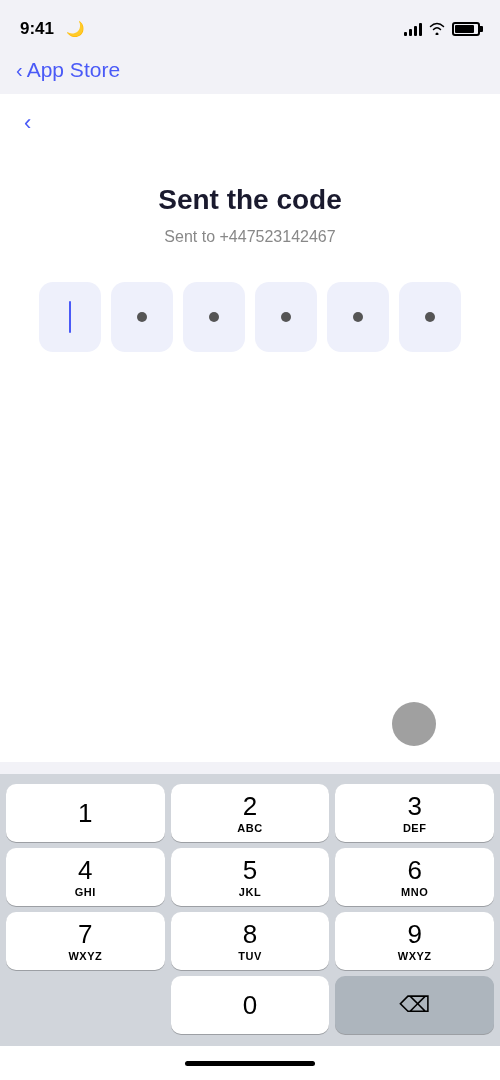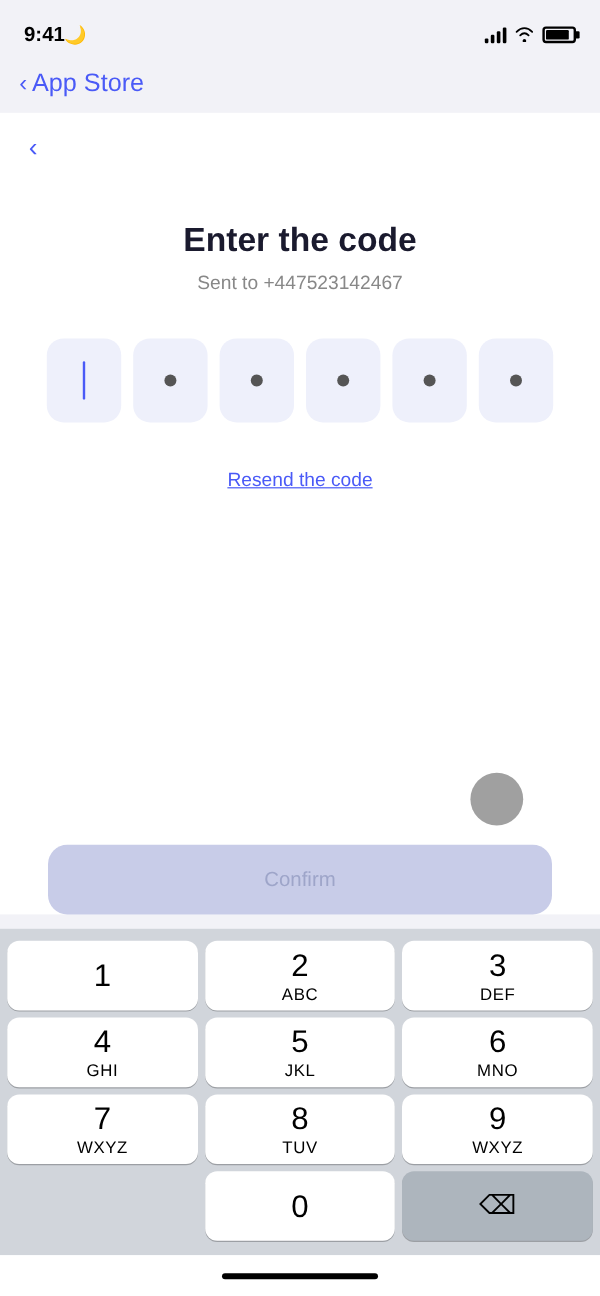--- a/index.html
+++ b/index.html
@@ -23,21 +23,21 @@
       align-items: center;
       padding: 12px 20px 4px 20px;
       height: 50px;
     }
     .status-time {
       font-size: 17px;
       font-weight: 600;
       color: #000;
       display: flex;
       align-items: center;
-      gap: 0;
+      gap: 12px;
     }
     .status-moon {
       font-size: 15px;
     }
     .status-icons {
       display: flex;
       align-items: center;
       gap: 6px;
     }
     .signal-bars {
@@ -263,22 +263,22 @@
       box-shadow: 0 1px 0 rgba(0,0,0,0.25);
       user-select: none;
     }
     .key-number {
       font-size: 26px;
       font-weight: 300;
       color: #000;
       line-height: 1.1;
     }
     .key-letters {
-      font-size: 14px;
-      font-weight: 400;
+      font-size: 11px;
+      font-weight: 700;
       color: #000;
       letter-spacing: 0.5px;
       margin-top: 1px;
     }
     .key-empty {
       flex: 1;
       height: 58px;
       background: transparent;
       display: flex;
       align-items: center;
@@ -351,21 +351,21 @@
     <span class="back-label">App Store</span>
   </div>
 </div>
 
 <div class="main-content">
 
   <div class="back-arrow-row">
     <span class="back-arrow">‹</span>
   </div>
 
-  <div class="title">Enter the code</div>
+  <div class="title">Sent the code</div>
 
   <div class="subtitle">Sent to +447523142467</div>
 
   <div class="code-boxes">
     <div class="code-box active">
       <div class="cursor"></div>
     </div>
     <div class="code-box">
       <div class="code-dot"></div>
     </div>
@@ -376,31 +376,27 @@
       <div class="code-dot"></div>
     </div>
     <div class="code-box">
       <div class="code-dot"></div>
     </div>
     <div class="code-box">
       <div class="code-dot"></div>
     </div>
   </div>
 
-  <div class="resend-link">Resend the code</div>
 
   <div class="spacer"></div>
 
   <div class="drag-area">
     <div class="drag-handle"></div>
   </div>
 
-  <div class="confirm-btn">
-    <span class="confirm-label">Confirm</span>
-  </div>
 
 </div>
 
 <div class="keyboard-section">
 
   <div class="keyboard-row">
     <div class="key-btn">
       <span class="key-number">1</span>
     </div>
     <div class="key-btn">

